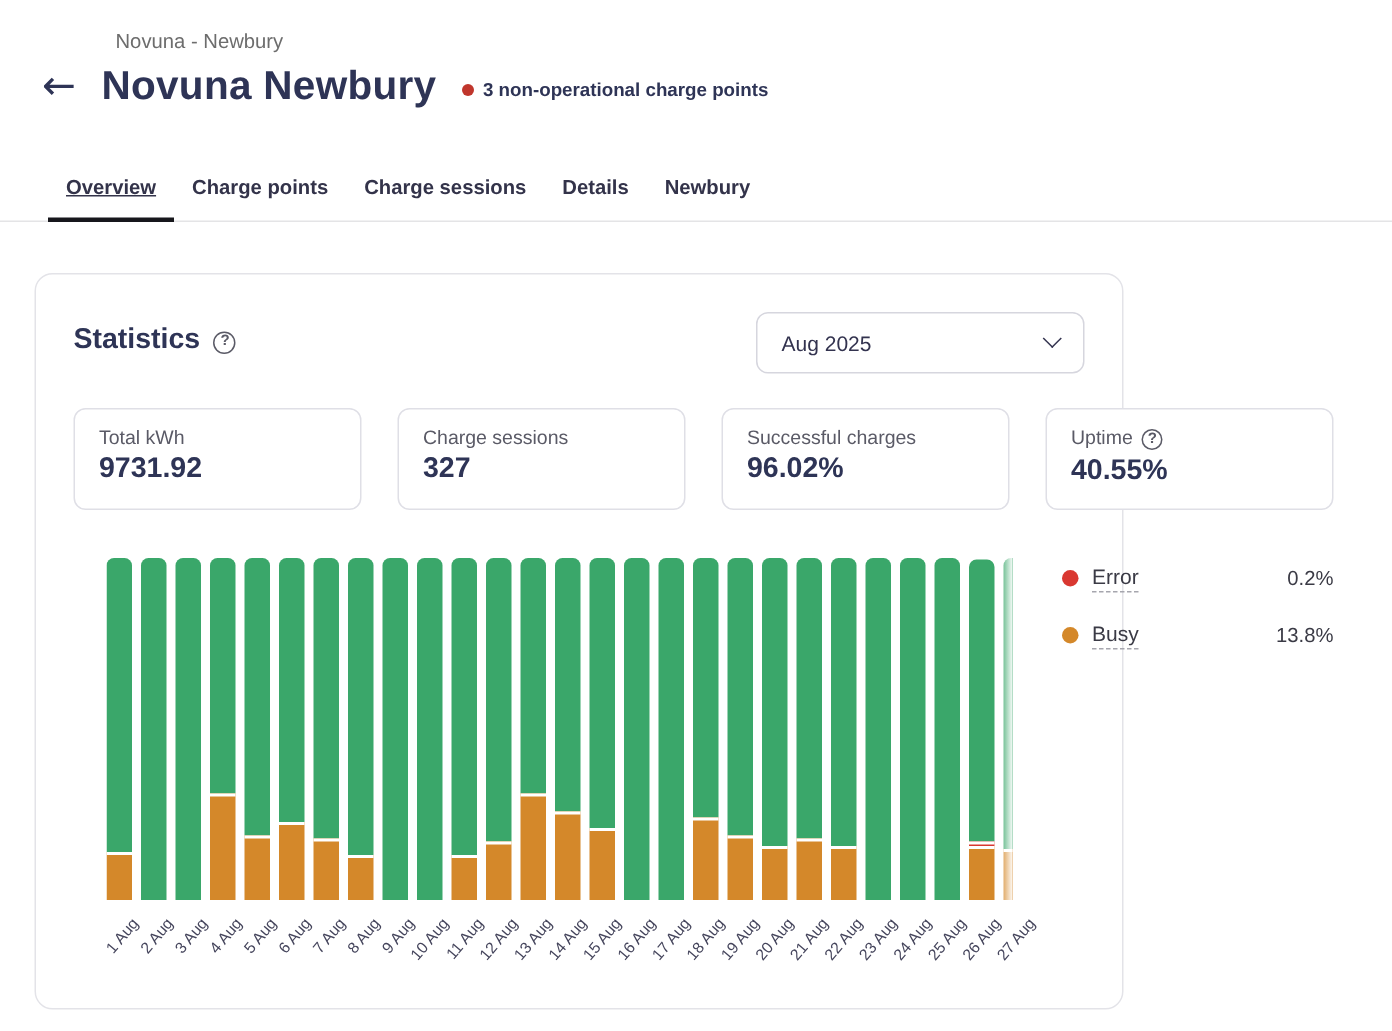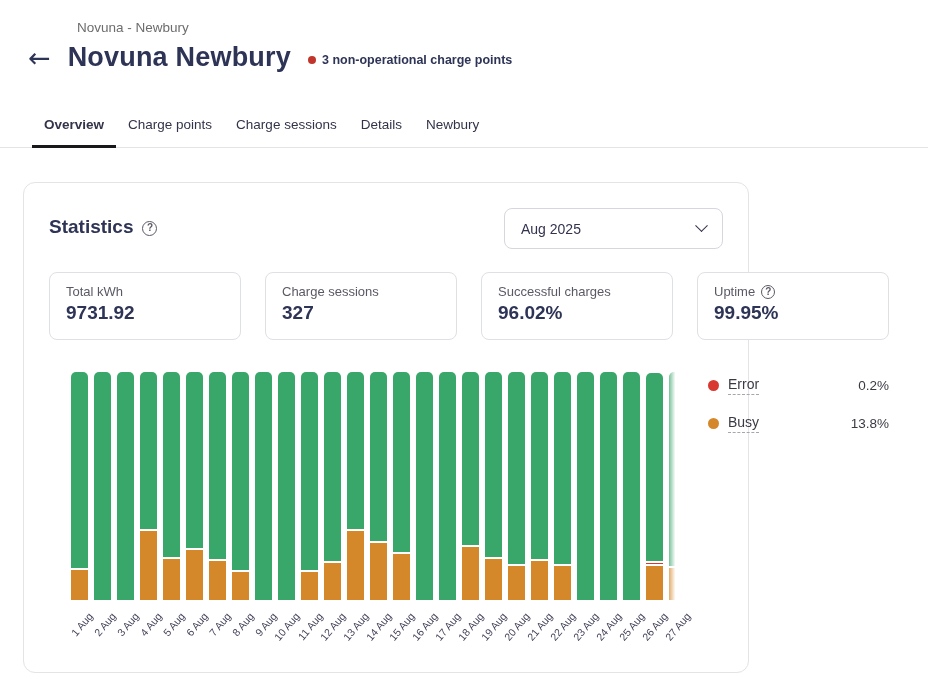--- a/index.html
+++ b/index.html
@@ -13,22 +13,22 @@
   .back-btn { font-size:27px; color:#2e3456; line-height:1; cursor:pointer; margin-right:17px; font-family:"DejaVu Sans", sans-serif; }
   .page-title { font-size:27px; font-weight:bold; color:#2e3456; letter-spacing:0.2px; }
   .status-badge { display:flex; align-items:center; margin-left:17px; margin-top:4px; }
   .status-dot { width:8px; height:8px; border-radius:50%; background:#c0362c; margin-right:6px; }
   .status-text { font-size:12.5px; font-weight:bold; color:#2e3456; }
 
   
   .tabs { position:absolute; left:0; top:103px; width:928px; padding-left:32px;
     display:flex; border-bottom:1px solid #e4e4e6; }
   .tab { padding:14px 12px 13px 12px; font-size:13.5px; color:#33334a; cursor:pointer;
-    border-bottom:3px solid transparent; margin-bottom:-1px; white-space:nowrap; }
-  .tab.active { font-weight:bold; border-bottom-color:#17171c; }
+    border-bottom:3px solid transparent; margin-bottom:-1px; white-space:nowrap;font-weight:bold; }
+  .tab.active { font-weight:bold; border-bottom-color:#17171c;text-decoration:underline; }
 
   
   .main-card { position:absolute; left:23px; top:182px; width:726px; height:491px;
     background:#fff; border:1px solid #e3e3e8; border-radius:12px; }
 
   .stats-title { position:absolute; left:25px; top:33px; font-size:19px; font-weight:bold; color:#2e3456; }
   .help-icon { display:inline-block; width:15px; height:15px; border:1.4px solid #5a5a66; border-radius:50%;
     font-size:10px; line-height:12px; text-align:center; color:#5a5a66; font-weight:bold;
     vertical-align:2px; margin-left:9px; cursor:pointer; }
   .period-select { position:absolute; right:25px; top:25px; width:219px; height:41px;
@@ -111,21 +111,21 @@
         <div class="stat-card">
           <div class="stat-label">Charge sessions</div>
           <div class="stat-value">327</div>
         </div>
         <div class="stat-card">
           <div class="stat-label">Successful charges</div>
           <div class="stat-value">96.02%</div>
         </div>
         <div class="stat-card">
           <div class="stat-label">Uptime<span class="help-icon stat-help">?</span></div>
-          <div class="stat-value">99.95%</div>
+          <div class="stat-value">40.55%</div>
         </div>
       </div>
 
     <div class="bars-clip">
       <div class="bars-row" id="bars-row">
           <div class="bar-col">
             <div class="seg first" style="height: 196px; background: rgb(58, 167, 106);"></div>
             <div class="seg" style="height: 32px; background: rgb(212, 136, 42);"></div>
           </div>
           <div class="bar-col">

